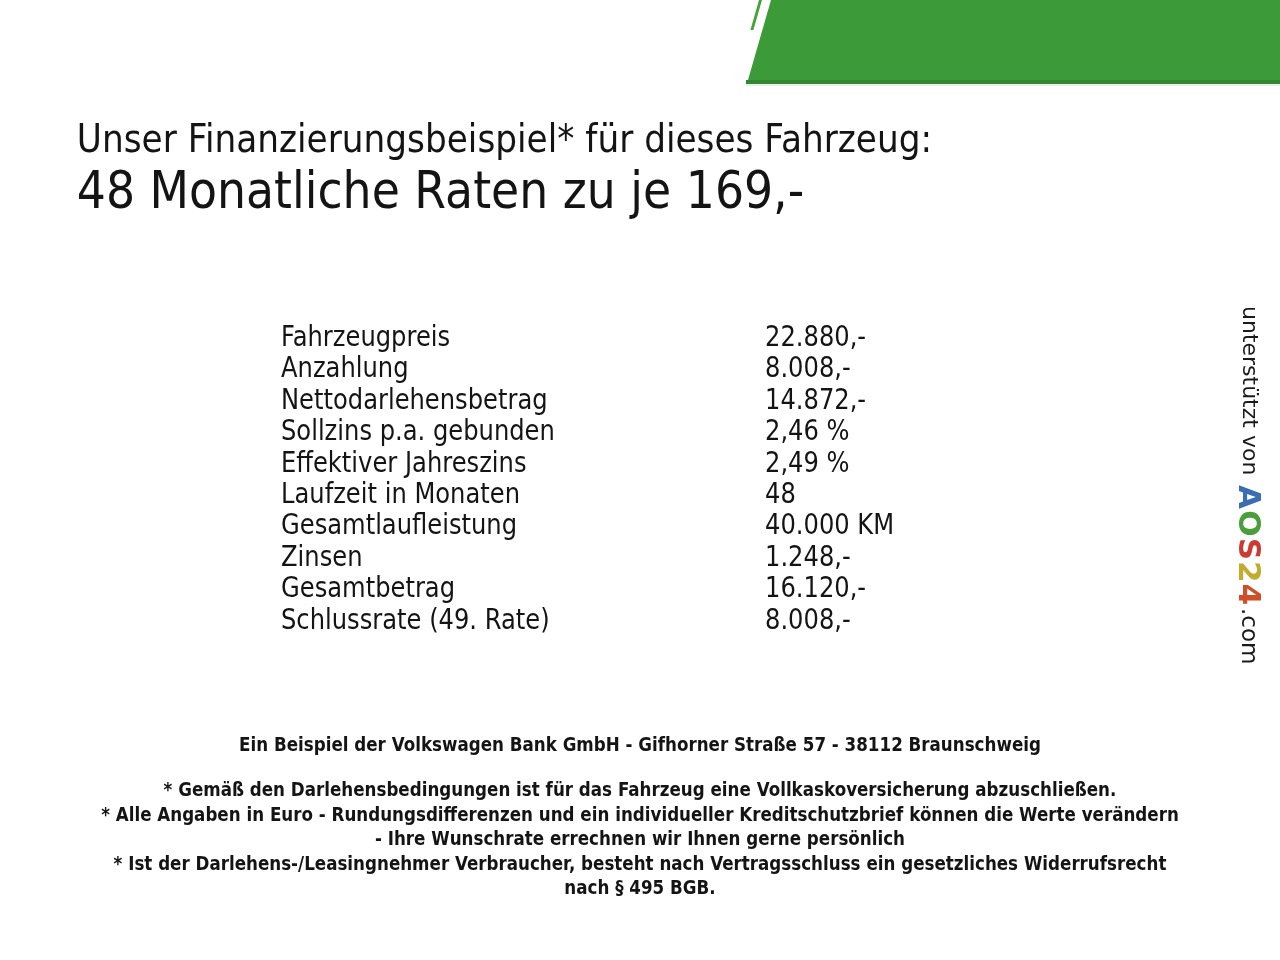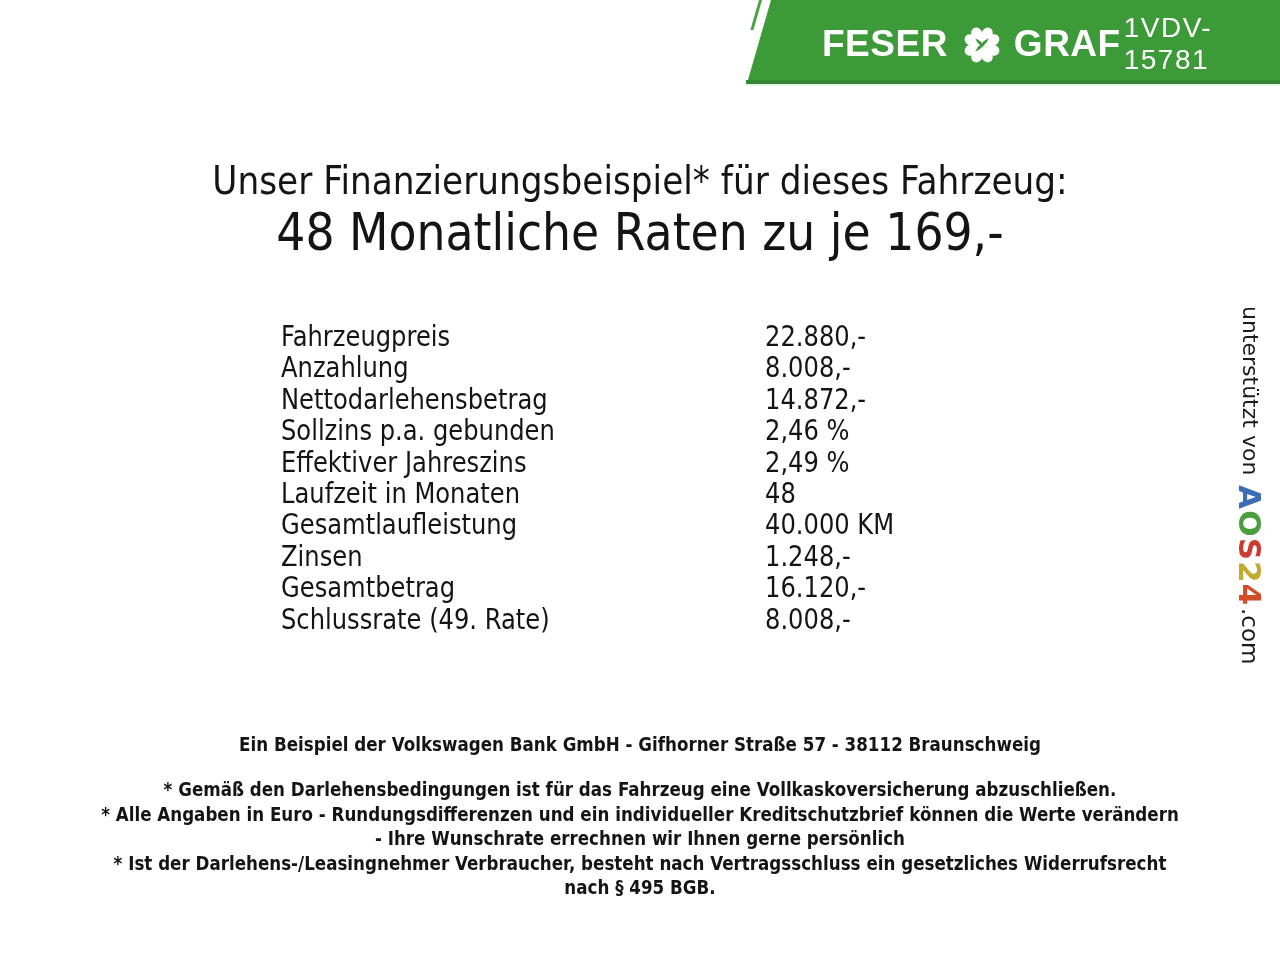--- a/index.html
+++ b/index.html
@@ -35,21 +35,21 @@
     font-family:"Liberation Sans",sans-serif;
     font-weight:bold;font-size:37px;color:#ffffff;letter-spacing:0.5px;
   }
   .clover{margin:2px 9px 0 11px;flex:0 0 auto;}
   .vehicle-code{
     font-family:"Liberation Sans",sans-serif;
     font-size:28px;color:#ffffff;letter-spacing:1.5px;margin-left:3px;
   }
 
   
-  .title{position:absolute;top:116px;left:0;right:0;text-align:center;margin-top:42px;}
+  .title{position:absolute;top:116px;left:0;right:0;}
   .title-1{font-size:39px;line-height:46px;transform:scaleX(.88);}
   .title-2{font-size:52px;line-height:56px;transform:scaleX(.88);}
 
   
   .ftable{
     position:absolute;left:281px;top:321px;
     font-size:27.5px;
     transform:scaleX(.88);transform-origin:left top;
     white-space:nowrap;
   }
@@ -80,34 +80,20 @@
 </head>
 <body>
 
 <div class="page">
 
   <div class="banner-main" style="background: rgb(61, 154, 56);"></div>
   <div class="banner-underline" style="background: rgb(53, 134, 52);"></div>
   <div class="banner-underline-faint" style="background: rgb(232, 242, 228);"></div>
   <div class="banner-sliver" style="background: rgb(70, 162, 60);"></div>
 
-  <div class="logo">
-    <span class="brand-word">FESER</span>
-    <svg class="clover" width="46" height="46" viewBox="0 0 100 100" aria-hidden="true">
-      <g fill="#ffffff">
-        <path d="M50 46 C43 35 30 37 27 27 C24 15 37 8 45 15 C48 17 50 20 50 24 C50 20 52 17 55 15 C63 8 76 15 73 27 C70 37 57 35 50 46 Z"></path>
-        <path transform="rotate(90 50 50)" d="M50 46 C43 35 30 37 27 27 C24 15 37 8 45 15 C48 17 50 20 50 24 C50 20 52 17 55 15 C63 8 76 15 73 27 C70 37 57 35 50 46 Z"></path>
-        <path transform="rotate(180 50 50)" d="M50 46 C43 35 30 37 27 27 C24 15 37 8 45 15 C48 17 50 20 50 24 C50 20 52 17 55 15 C63 8 76 15 73 27 C70 37 57 35 50 46 Z"></path>
-        <path transform="rotate(270 50 50)" d="M50 46 C43 35 30 37 27 27 C24 15 37 8 45 15 C48 17 50 20 50 24 C50 20 52 17 55 15 C63 8 76 15 73 27 C70 37 57 35 50 46 Z"></path>
-      </g>
-      <path d="M55 55 Q64 67 75 69" fill="none" stroke="#ffffff" stroke-width="7" stroke-linecap="round"></path>
-    </svg>
-    <span class="brand-word">GRAF</span>
-    <span class="vehicle-code">1VDV-15781</span>
-  </div>
 
   <div class="title">
     <div class="title-1">Unser Finanzierungsbeispiel* für dieses Fahrzeug:</div>
     <div class="title-2">48 Monatliche Raten zu je 169,-</div>
   </div>
 
   <div class="ftable">
     <div class="frow">
       <span class="flabel">Fahrzeugpreis</span><span class="fvalue">22.880,-</span>
     </div>

